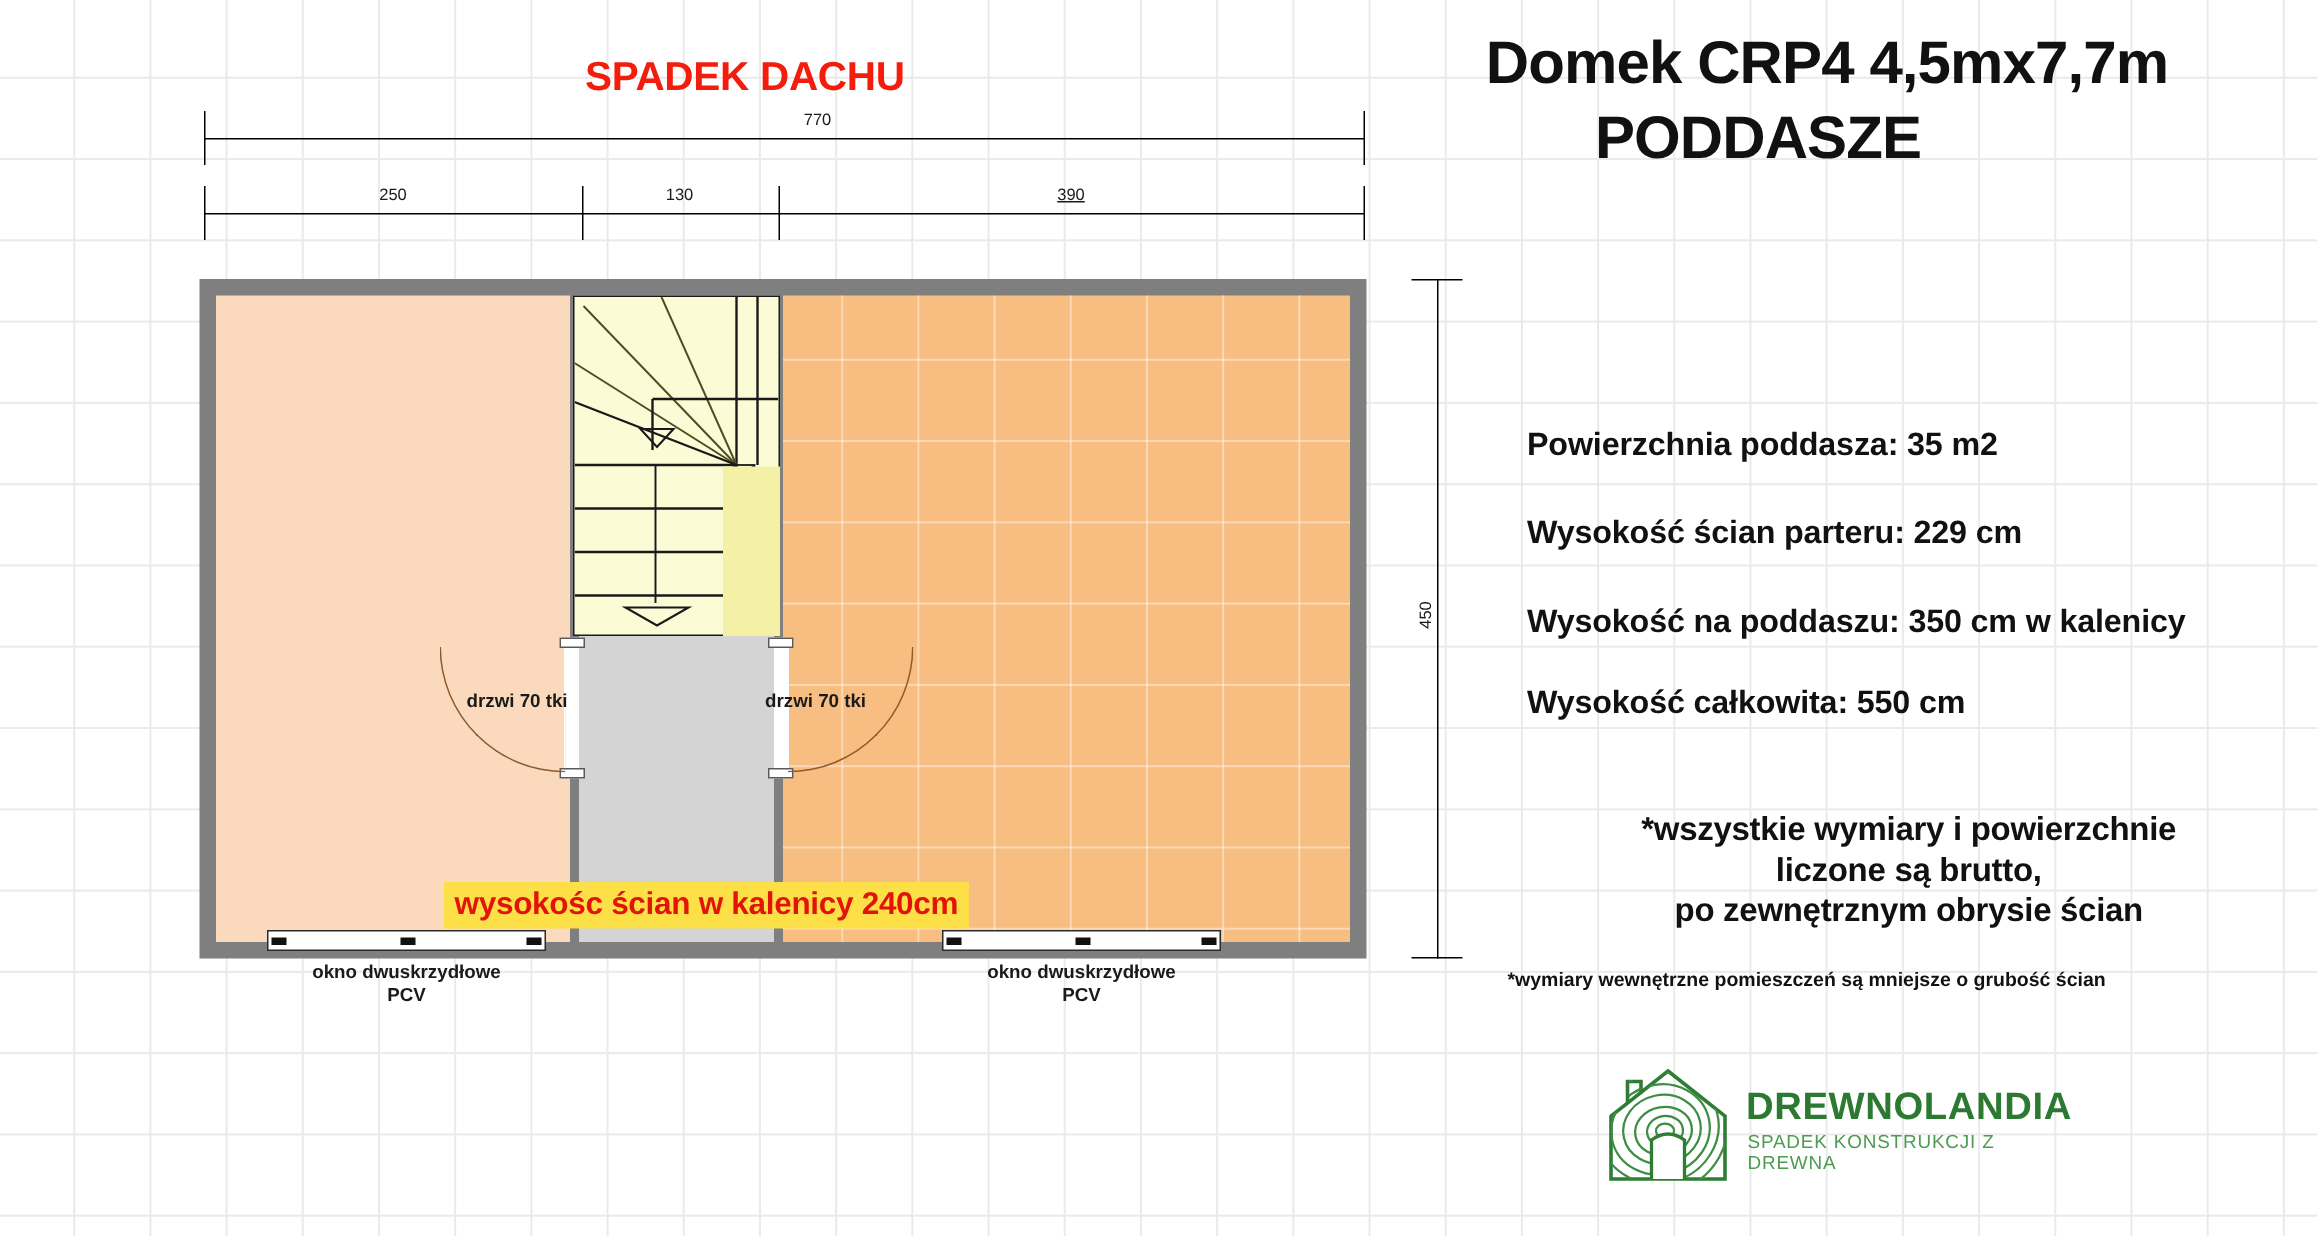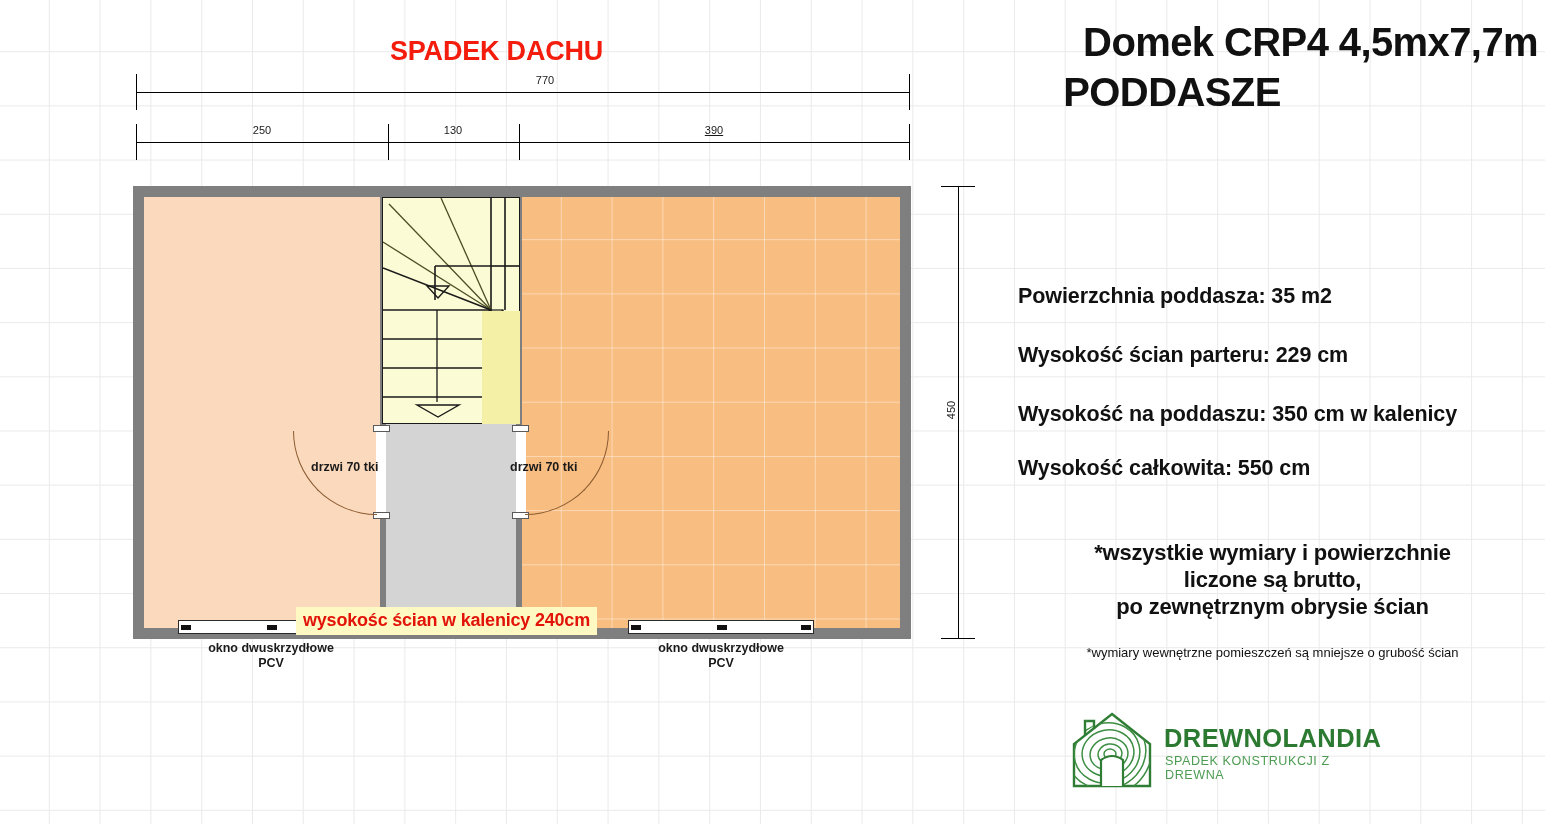--- a/index.html
+++ b/index.html
@@ -43,21 +43,21 @@
   }
   #main-title {
     left: 898px; top: 18px;
     width: 640px;
     color: #111111;
     font-size: 40px;
     font-weight: bold;
     line-height: 1.24;
     letter-spacing: -0.6px;
   }
-  #main-title .line1 { display:block; text-align:right; }
+  #main-title .line1 { display:block; text-align:center; }
   #main-title .line2 { display:block; text-align:center; padding-right:92px;}
 
   
   .dimline {
     background: #000;
     height: 1px;
   }
   .dimtick {
     background: #000;
     width: 1px;
@@ -160,28 +160,27 @@
     font-weight: bold;
     color: #1a1a1a;
     text-align: center;
     line-height: 1.2;
     white-space: nowrap;
   }
 
   
   #kalenica-banner {
     left: 296px; top: 588px;
-    background: #fef9c3;
+    background: #fde047;
     color: #e2140a;
-    font-size: 18px;
+    font-size: 21px;
     font-weight: bold;
     padding: 3px 7px 4px 7px;
     white-space: nowrap;
     letter-spacing: -0.2px;
-    margin-top: 19px;
   }
 
   
   .spec {
     left: 1018px;
     color: #111;
     font-size: 21.5px;
     font-weight: bold;
     white-space: nowrap;
     letter-spacing: -0.1px;
@@ -192,24 +191,23 @@
     text-align: center;
     color: #111;
     font-size: 22px;
     font-weight: bold;
     line-height: 1.22;
     letter-spacing: -0.2px;
   }
   #note-small {
     left: 1005px; top: 645px;
     width: 535px;
-    text-align: center;
     color: #111;
     font-size: 13px;
-    font-weight: normal;
+    font-weight: bold;
     white-space: nowrap;
   }
 
   
   #logo { left: 1068px; top: 708px; width: 310px; height: 82px; }
   #logo-text-main {
     left: 96px; top: 16px;
     color: #2c7a32;
     font-size: 25.5px;
     font-weight: bold;

